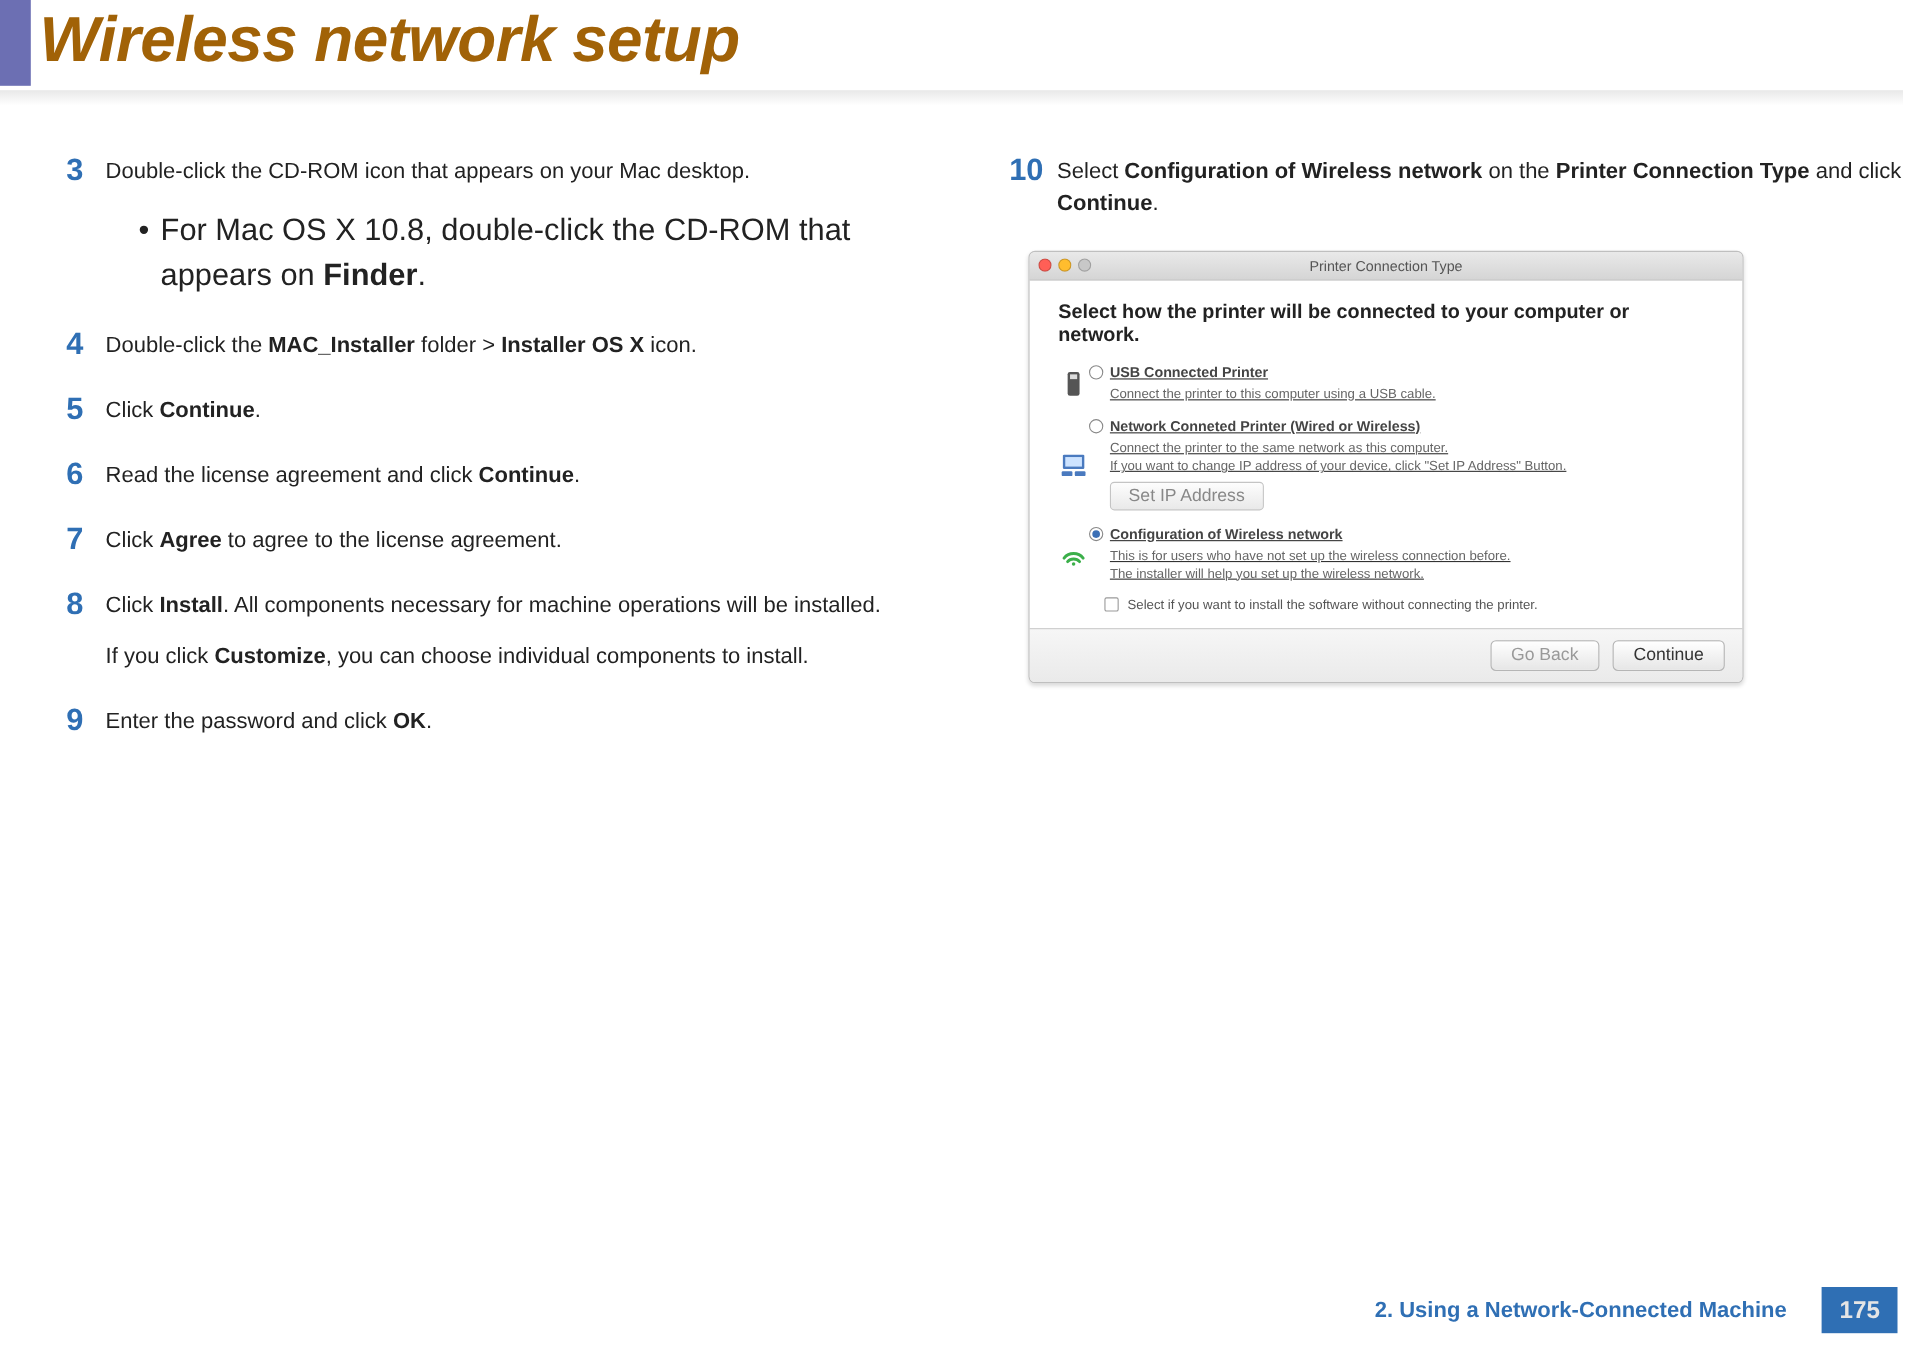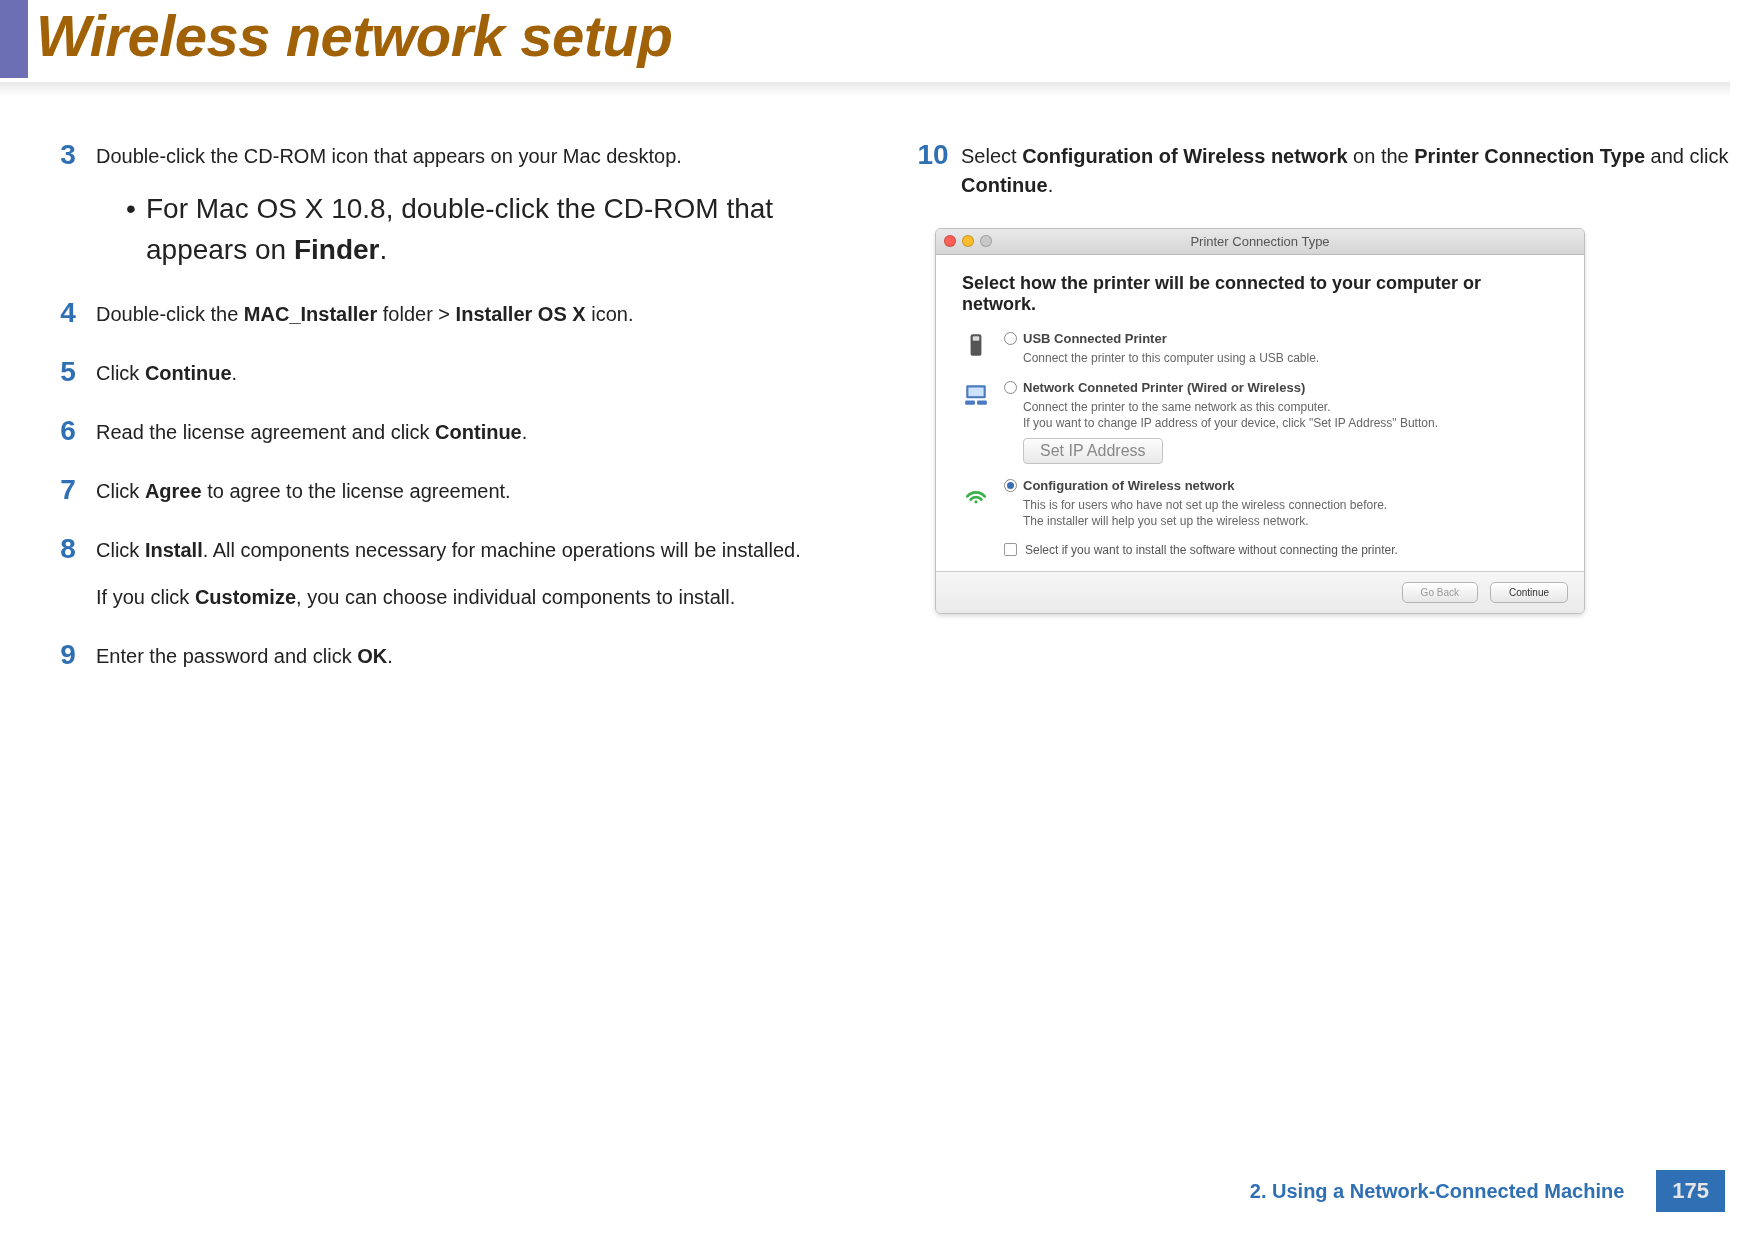--- a/index.html
+++ b/index.html
@@ -108,21 +108,21 @@
     color: #555;
   }
   .traffic {
     position: absolute; left: 8px; top: 6px;
     display: flex; gap: 6px;
   }
   .tl { width: 12px; height: 12px; border-radius: 50%; border:1px solid rgba(0,0,0,0.2);}
   .red{background:#ff5f56;} .yel{background:#ffbd2e;} .grn{background:#c8c8c8;}
   .dlg-body { padding: 18px 26px 10px 26px; background:#fff; }
   .dlg-head { font-weight:700; font-size:18px; color:#222; margin-bottom:16px;}
-  .opt-row { display:flex; align-items:flex-start; gap:14px; margin-bottom:14px;}
+  .opt-row { display:flex; align-items:center; margin-bottom:14px;text-decoration:underline;}
   .opt-icon { width:28px; height:28px; flex:none; display:flex; align-items:center; justify-content:center; }
   .opt-icon svg { width:26px; height:26px; }
   .opt-main { flex:1; }
   .opt-label { display:flex; align-items:center; gap:6px; font-weight:700; color:#444; font-size:13px; }
   .radio { width:13px; height:13px; border:1px solid #888; border-radius:50%; background:#fff; display:inline-flex; align-items:center; justify-content:center; flex:none;}
   .radio.sel::after{ content:""; width:7px; height:7px; border-radius:50%; background:#3b6fb5;}
   .opt-desc { margin-left:19px; margin-top:4px; font-size:12px; color:#666; line-height:1.35;}
   .setip-btn {
     display:inline-block; margin-top:6px; margin-left:19px;
     padding:3px 16px; font-size:16px; color:#888;
@@ -131,21 +131,21 @@
   }
   .chk-row { display:flex; align-items:center; gap:8px; margin:10px 0 4px 42px; font-size:12px; color:#555;}
   .chk { width:13px; height:13px; border:1px solid #999; border-radius:2px; background:#fff;}
   .dlg-footer {
     border-top:1px solid #ccc;
     background:linear-gradient(#f6f6f6,#eaeaea);
     padding:10px 16px;
     display:flex; justify-content:flex-end; gap:12px;
   }
   .mac-btn {
-    padding:4px 18px; font-size:10px;
+    padding:4px 18px; font-size:16px;
     border:1px solid #b5b5b5; border-radius:5px;
     background:linear-gradient(#ffffff,#e6e6e6);
     color:#333;
   }
   .mac-btn.disabled { color:#999; }
 
   
   .page-footer {
     position:absolute; right:30px; bottom:28px;
     display:flex; align-items:center; gap:32px;

